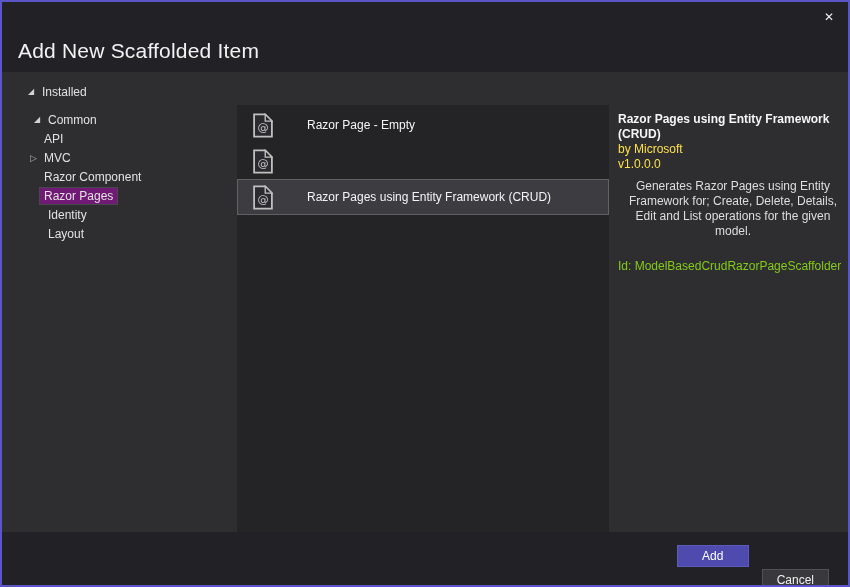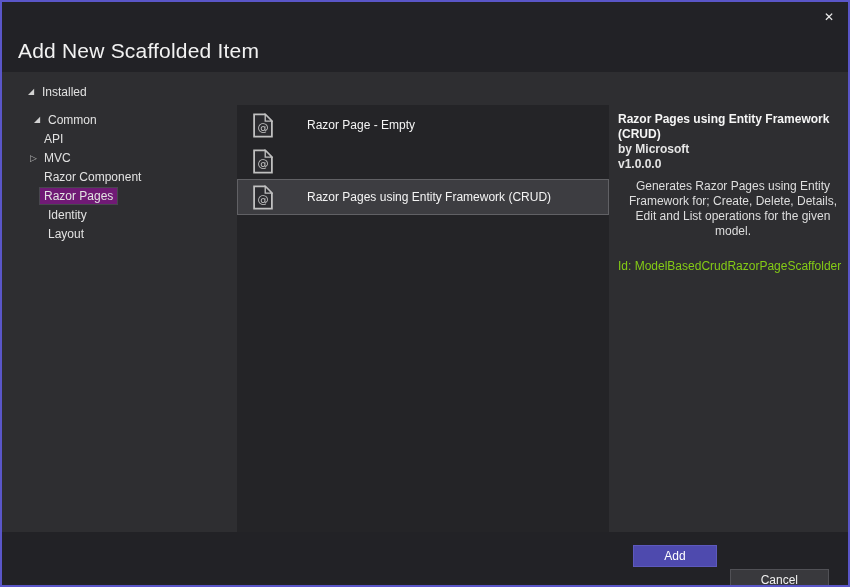--- a/index.html
+++ b/index.html
@@ -30,28 +30,28 @@
   .listpanel{position:absolute;left:235px;top:33px;width:372px;height:427px;background:#242427;}
   .lrow{display:flex;align-items:center;height:36px;box-sizing:border-box;padding-left:15px;gap:10px;
     border:1px solid transparent;cursor:default;}
   .lrow:first-child{margin-top:2px;}
   .lrow.sel{background:#3d3d41;border:1px solid #616165;}
   .llabel{font-size:12px;font-weight:normal;color:#f4f4f4;white-space:nowrap;padding-left:24px;}
   .licon{flex:0 0 20px;height:25px;display:flex;align-items:center;}
   
   .details{position:absolute;left:616px;top:40px;width:230px;color:#e8e8e8;font-size:12px;line-height:15px;}
   .d-title{font-weight:bold;color:#f5f5f5;}
-  .d-author,.d-version{color:#e5e5e5;font-weight:bold;}
+  .d-author,.d-version{color:#fde047;}
   .d-desc{margin-top:7px;color:#dedede;text-align:center;}
   .d-id{margin-top:20px;color:#84cc16;}
   
   .footer{position:absolute;left:0;right:0;top:530px;height:53px;background:#222226;
     display:flex;justify-content:flex-end;align-items:flex-start;padding:13px 19px 0 0;box-sizing:border-box;gap:13px;}
   .btn{height:22px;min-width:64px;font-size:12px;font-family:"Liberation Sans",sans-serif;
-    display:flex;align-items:center;justify-content:center;padding:0 30px;box-sizing:border-box;cursor:default;}
+    display:flex;align-items:center;justify-content:center;padding:0 14px;box-sizing:border-box;cursor:default;}
   .btn-primary{background:#4e4aae;border:1px solid #5d59bd;color:#ffffff;min-width:72px;}
   .btn-secondary{background:#39393d;border:1px solid #515156;color:#f0f0f0;margin-top:24px;}
 </style>
 </head>
 <body>
 
 <div class="window">
 
   <div class="titlebar">
     <div class="title">Add New Scaffolded Item</div>

